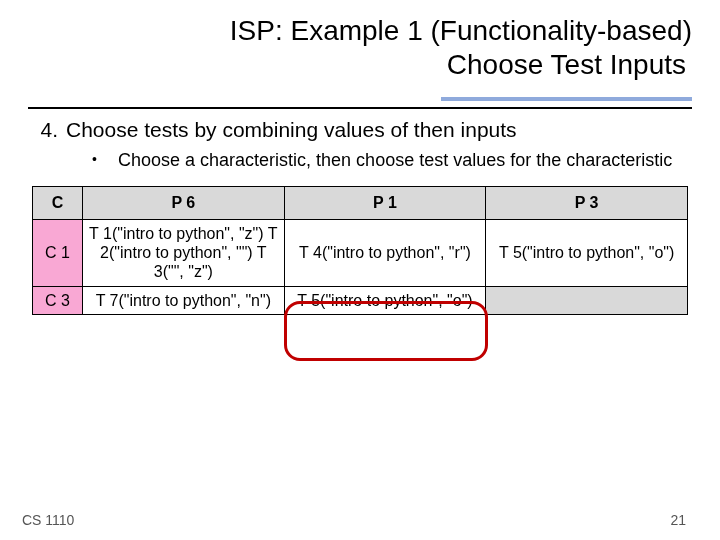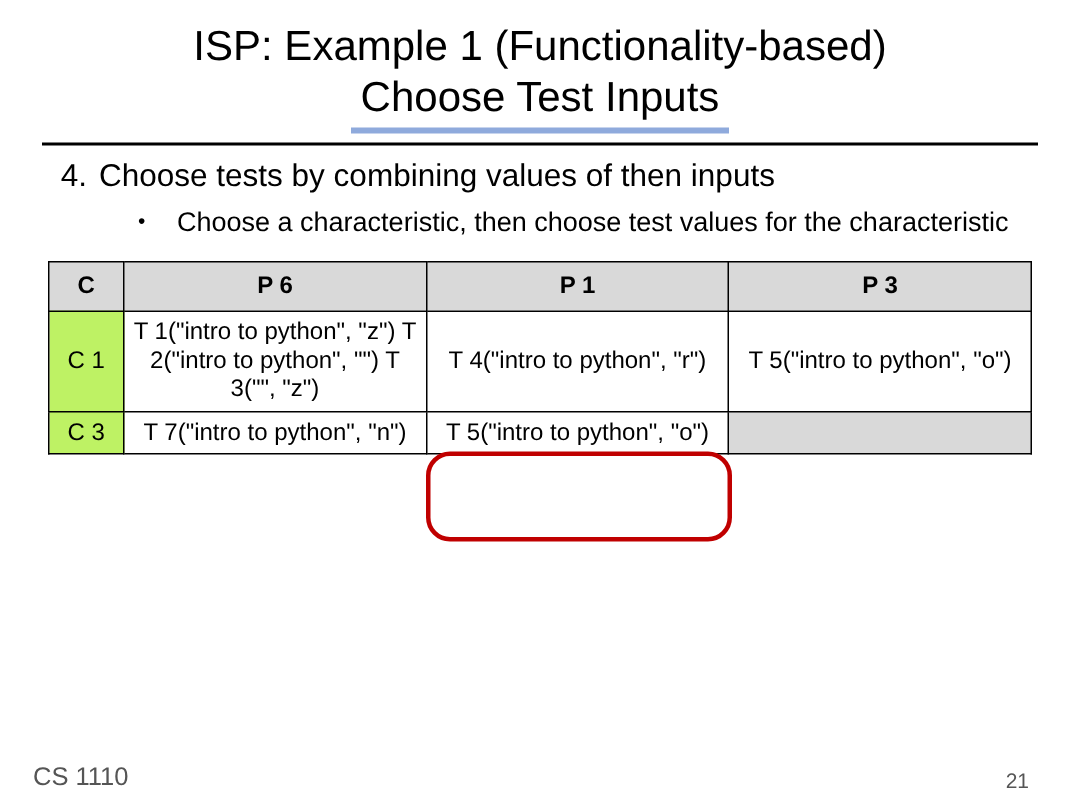--- a/index.html
+++ b/index.html
@@ -14,29 +14,29 @@
     overflow: hidden;
   }
   .slide {
     width: 720px;
     height: 540px;
     position: relative;
     box-sizing: border-box;
     padding: 12px 28px 0 28px;
   }
   .title-block {
-    text-align: center;
+    text-align: right;
     font-size: 28px;
     line-height: 1.2;
     margin-top: 2px;
   }
   .title-line2 {
     display: inline-block;
     border-bottom: 4px solid #8faadc;
-    padding: 0 6px 4px 6px;
+    padding: 0 6px 16px 6px;
     margin-bottom: 2px;
   }
   .title-rule {
     border: none;
     border-top: 2.5px solid #000;
     margin: 4px 0 8px 0;
   }
   .body {
     margin: 8px 4px 0 4px;
   }
@@ -75,27 +75,27 @@
     padding: 4px 4px;
     line-height: 1.2;
   }
   table.test th {
     background: #d9d9d9;
     font-weight: bold;
     height: 24px;
   }
   table.test col.cc { width: 50px; }
   table.test col.pp { width: auto; }
-  .rowlabel { background: #bef264; font-weight: normal; }
+  .rowlabel { background: #f9a8d4; font-weight: normal; }
   .shade { background: #d9d9d9; }
   .footer-left {
     position: absolute;
     left: 22px;
     bottom: 12px;
-    font-size: 17px;
+    font-size: 14px;
     color: #555;
   }
   .footer-right {
     position: absolute;
     right: 34px;
     bottom: 12px;
     font-size: 14px;
     color: #555;
   }
   .circle {

